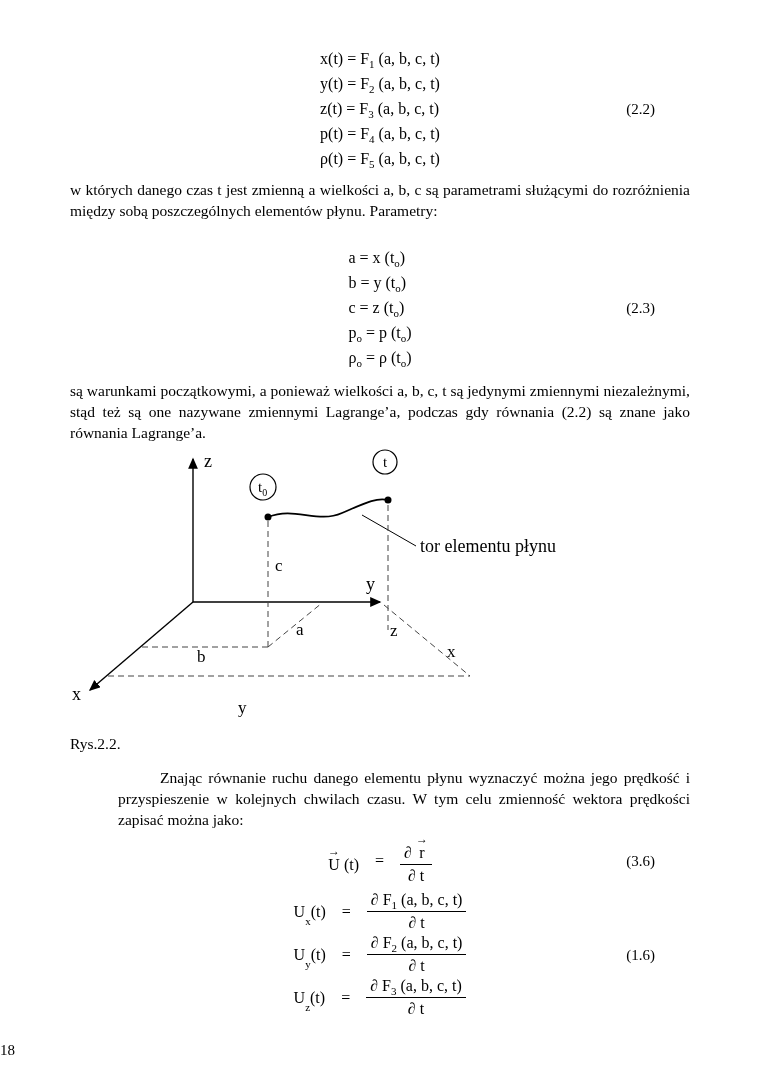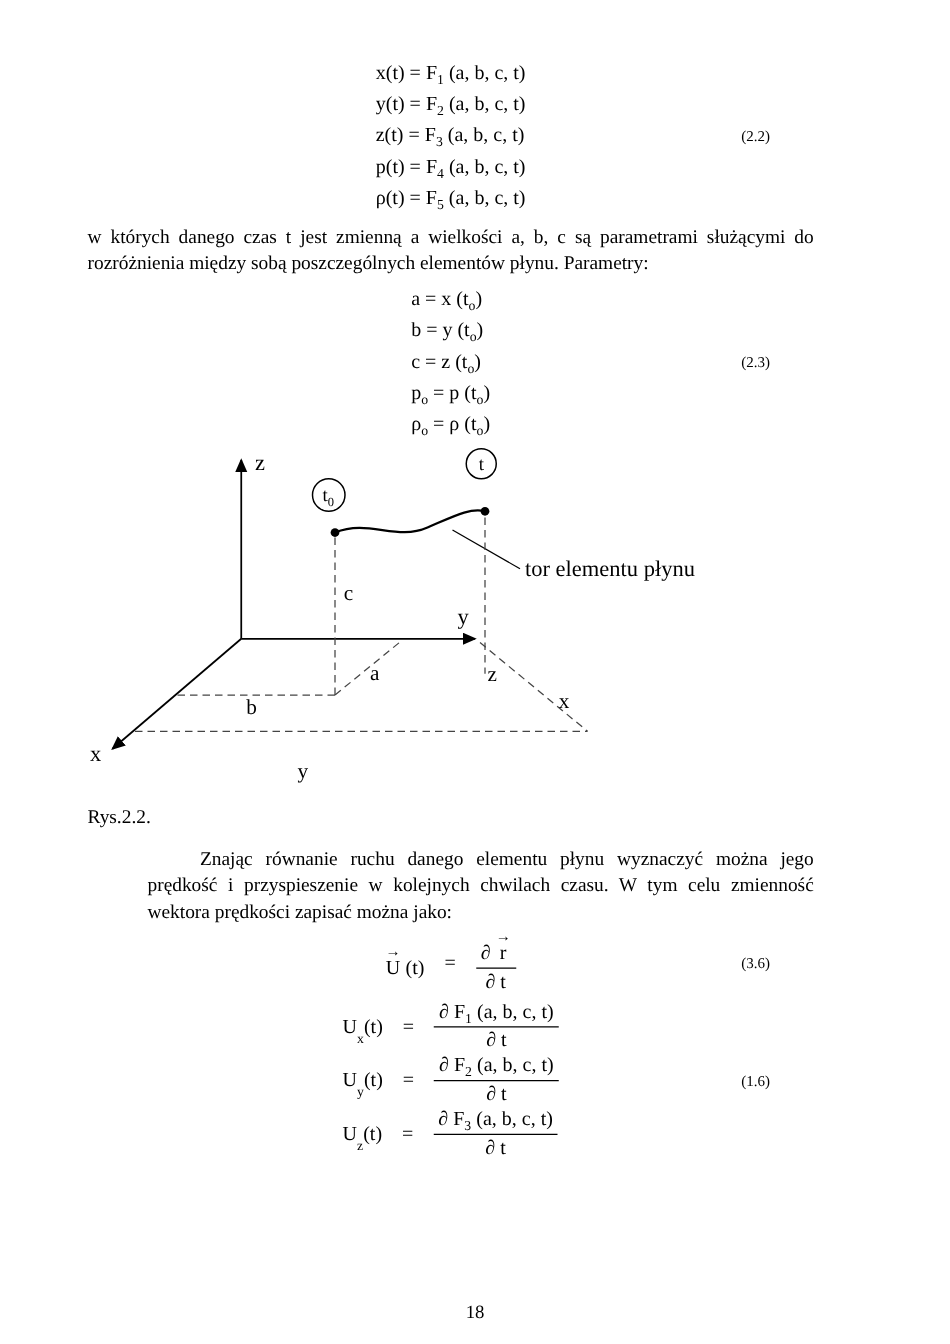--- a/index.html
+++ b/index.html
@@ -1,28 +1,28 @@
 <!DOCTYPE html>
 <html><head>
 <meta charset="utf-8">
 <style>
   * { margin:0; padding:0; box-sizing:border-box; }
   html,body { background:#ffffff; }
   body {
     width:760px; height:1075px; position:relative; overflow:hidden;
     color:#000; font-family:"Liberation Serif", serif; font-size:15.5px;
   }
-  .page { padding:46px 109px 0 70px; position:relative; }
+  .page { padding:46px 70px 0 70px; position:relative; }
 
   
   .eq-block { position:relative; text-align:center; }
   .eq-lines { display:inline-block; text-align:left; }
   .eq-line  { line-height:25px; font-size:16px; white-space:pre; }
   sub { font-size:11px; line-height:0; }
-  .eq-label { position:absolute; right:35px; top:50%; transform:translateY(-50%); font-size:12px; }
+  .eq-label { position:absolute; right:35px; top:50%; transform:translateY(-50%); font-size:15px; }
 
   .frac { display:inline-flex; flex-direction:column; align-items:center; }
   .frac .num { padding:0 4px 2px 4px; border-bottom:1px solid #000; white-space:pre; }
   .frac .den { padding-top:2px; white-space:pre; }
   .eq-frac-line { display:flex; align-items:center; justify-content:flex-start; margin:2px 0; font-size:16px; }
   .eq24-math { display:inline-flex; align-items:center; font-size:16px; }
   .eqsign { margin:0 16px; }
   .lhs { display:inline-flex; align-items:flex-end; white-space:pre; }
   .numwrap { display:inline-flex; align-items:flex-end; white-space:pre; }
   .vec { display:inline-flex; flex-direction:column; align-items:center; }
@@ -31,51 +31,52 @@
   
   p.body-text { text-align:justify; line-height:21px; }
   .indent { text-indent:42px;margin-left:48px; }
 
   
   .figure { margin-top:4px; }
   svg text { font-family:"Liberation Serif", serif; fill:#000; }
   .caption { display:flex; margin-top:2px;justify-content:space-between; }
   .caption .cap-label { width:105px; }
 
-  .footer { position:absolute; bottom:16px; left:0; width:100%; text-align:center; font-size:15px; }
+  .footer { position:absolute; bottom:16px; left:0; width:100%; text-align:left; font-size:15px; }
 </style>
 </head>
 <body>
 
 <div class="page">
 
   <div class="eq-block">
     <div class="eq-lines">
       <div class="eq-line"><span>x(t) = F</span><sub>1</sub><span> (a, b, c, t)</span></div>
       <div class="eq-line"><span>y(t) = F</span><sub>2</sub><span> (a, b, c, t)</span></div>
       <div class="eq-line"><span>z(t) = F</span><sub>3</sub><span> (a, b, c, t)</span></div>
       <div class="eq-line"><span>p(t) = F</span><sub>4</sub><span> (a, b, c, t)</span></div>
       <div class="eq-line"><span>ρ(t) = F</span><sub>5</sub><span> (a, b, c, t)</span></div>
     </div>
     <span class="eq-label">(2.2)</span>
   </div>
 
   <p class="body-text" style="margin-top:8px;">w których danego czas  t  jest zmienną a wielkości  a, b, c  są parametrami służącymi do rozróżnienia między sobą poszczególnych elementów płynu. Parametry:</p>
 
-  <div class="eq-block" style="margin-top:6px;">
+  <div class="eq-block" style="margin-top:24px;">
     <div class="eq-lines">
       <div class="eq-line"><span>a = x (t</span><sub>o</sub><span>)</span><sub></sub><span></span></div>
       <div class="eq-line"><span>b = y (t</span><sub>o</sub><span>)</span><sub></sub><span></span></div>
       <div class="eq-line"><span>c = z (t</span><sub>o</sub><span>)</span><sub></sub><span></span></div>
       <div class="eq-line"><span>p</span><sub>o</sub><span> = p (t</span><sub>o</sub><span>)</span></div>
       <div class="eq-line"><span>ρ</span><sub>o</sub><span> = ρ (t</span><sub>o</sub><span>)</span></div>
     </div>
     <span class="eq-label">(2.3)</span>
   </div>
 
+  <p class="body-text" style="margin-top:10px;">są warunkami początkowymi, a ponieważ wielkości  a, b, c, t  są jedynymi zmiennymi niezależnymi, stąd też są one nazywane zmiennymi Lagrange’a, podczas gdy równania (2.2) są znane jako równania Lagrange’a.</p>
 
   <div class="figure">
     <svg width="620" height="282" viewBox="0 0 620 282">
       <defs>
         <marker id="arr" markerWidth="9" markerHeight="8" refX="7" refY="3.5" orient="auto">
           <path d="M0,0 L8,3.5 L0,7 Z" fill="#000"></path>
         </marker>
       </defs>
 
       <line x1="123" y1="155" x2="123" y2="12" stroke="#000" stroke-width="1.4" marker-end="url(#arr)"></line>

